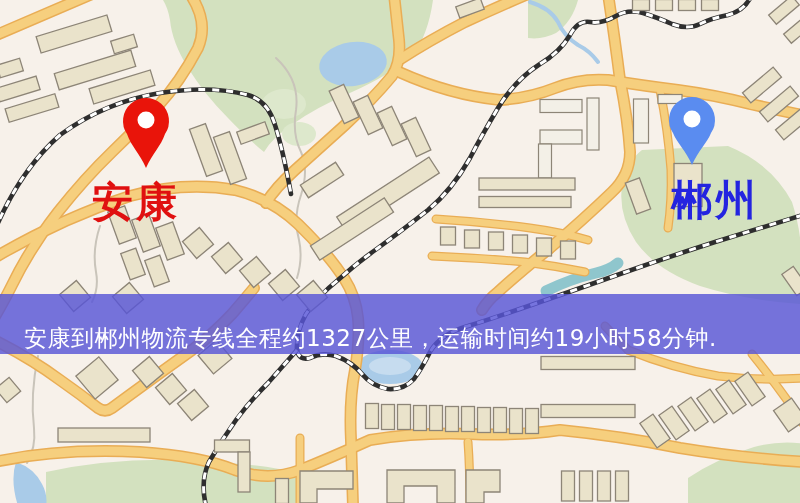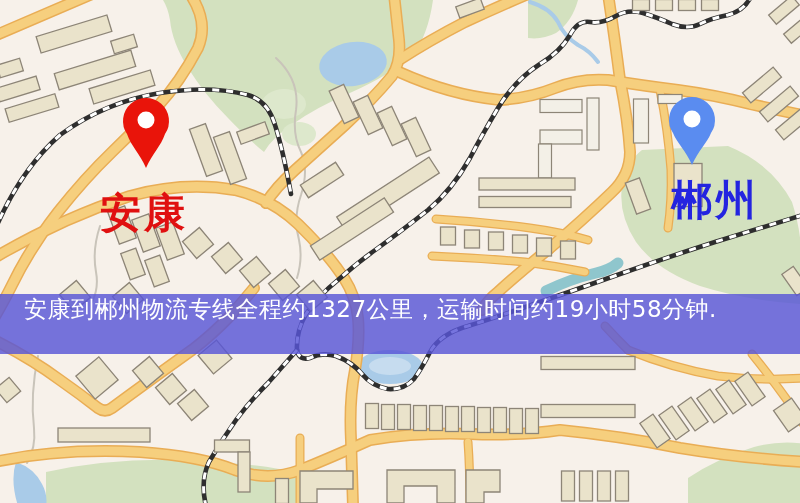--- a/index.html
+++ b/index.html
@@ -26,26 +26,26 @@
   .bld{fill:var(--building-fill);stroke:var(--building-stroke);stroke-width:1.3;}
   .bldw{fill:var(--building-white);stroke:var(--building-stroke);stroke-width:1.2;}
   .pin-origin{fill:var(--origin-pin);}
   .pin-dest{fill:var(--destination-pin);}
   .pin-hole{fill:#ffffff;}
   
   .city-label{
     position:absolute;font-weight:700;font-size:41px;line-height:1;
     letter-spacing:3px;white-space:nowrap;user-select:none;
   }
-  .city-label.origin{left:92px;top:193px;color:var(--origin-label);margin-left:8px;}
+  .city-label.origin{left:92px;top:182px;color:var(--origin-label);}
   .city-label.dest{left:671px;top:180px;color:var(--destination-label);}
   .banner{
     position:absolute;left:0;top:294px;width:800px;height:60px;
     background:var(--banner-background);
-    display:flex;align-items:flex-start;box-sizing:border-box;padding-left:24px;
+    display:flex;align-items:flex-end;box-sizing:border-box;padding-left:24px;
   }
   .banner span{color:var(--banner-text);font-size:23px;letter-spacing:0.5px;white-space:nowrap;}
 </style>
 </head>
 <body>
 
 <div class="viewport">
   <svg class="map" viewBox="0 0 800 503">
     <defs>
       <path id="r1" d="M -6,36 L 92,-6"></path>

